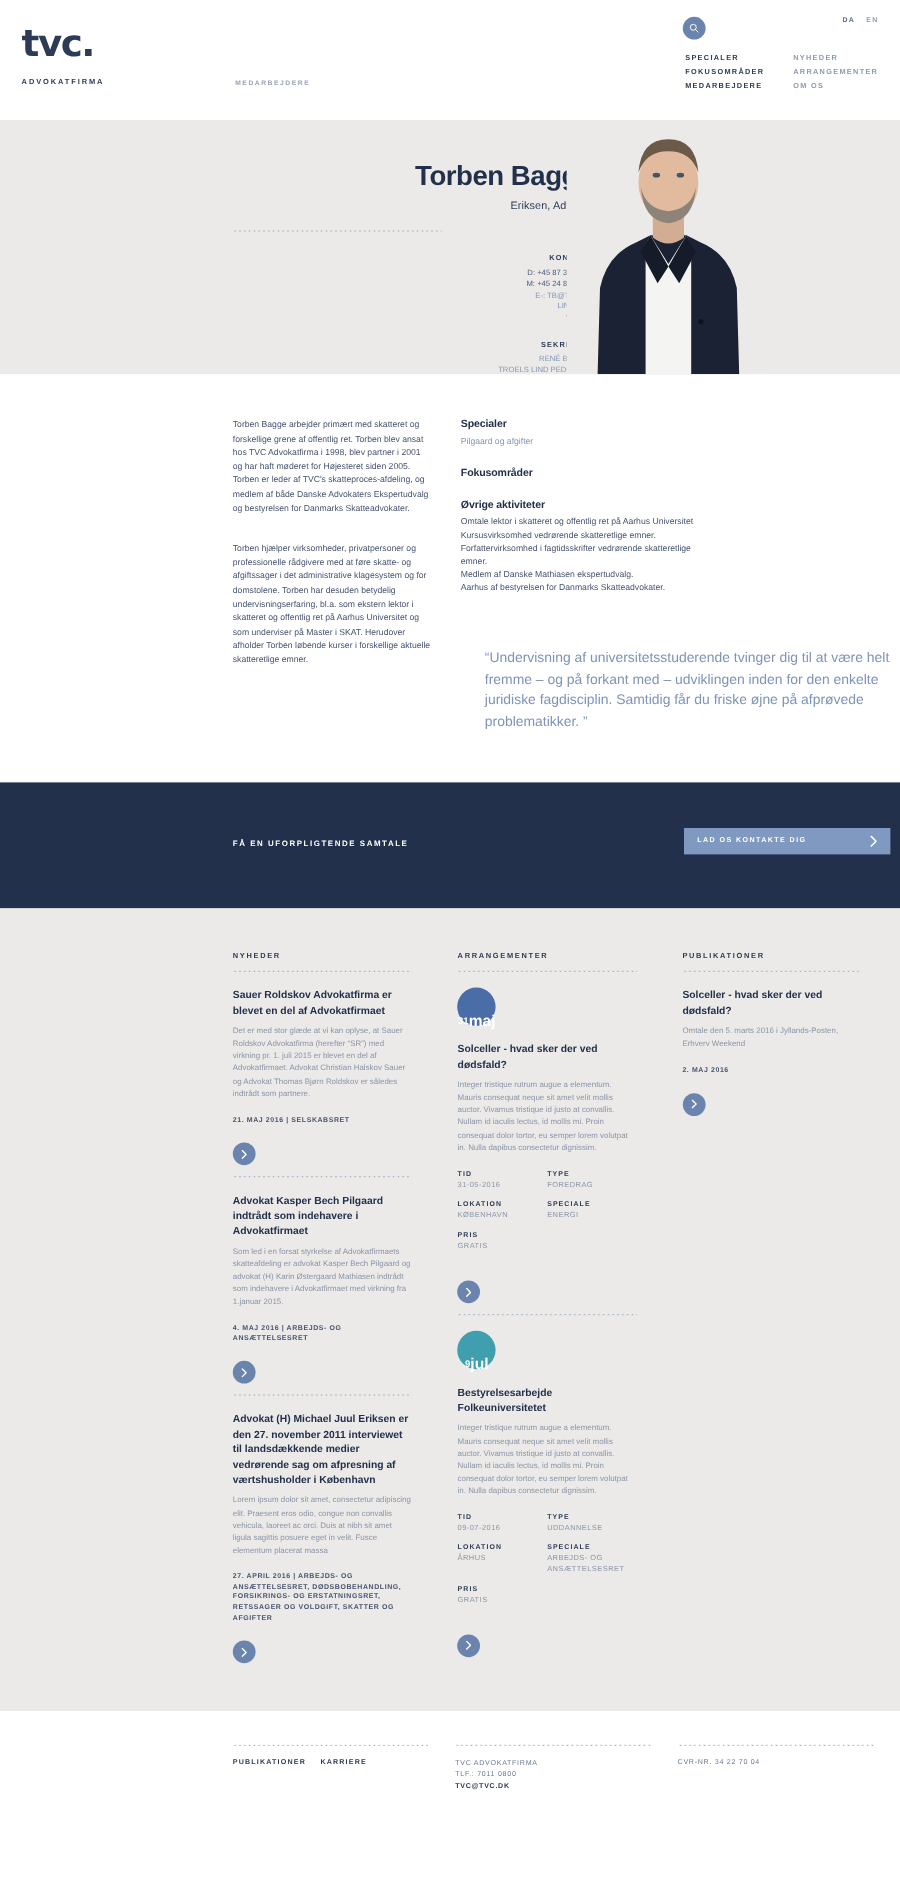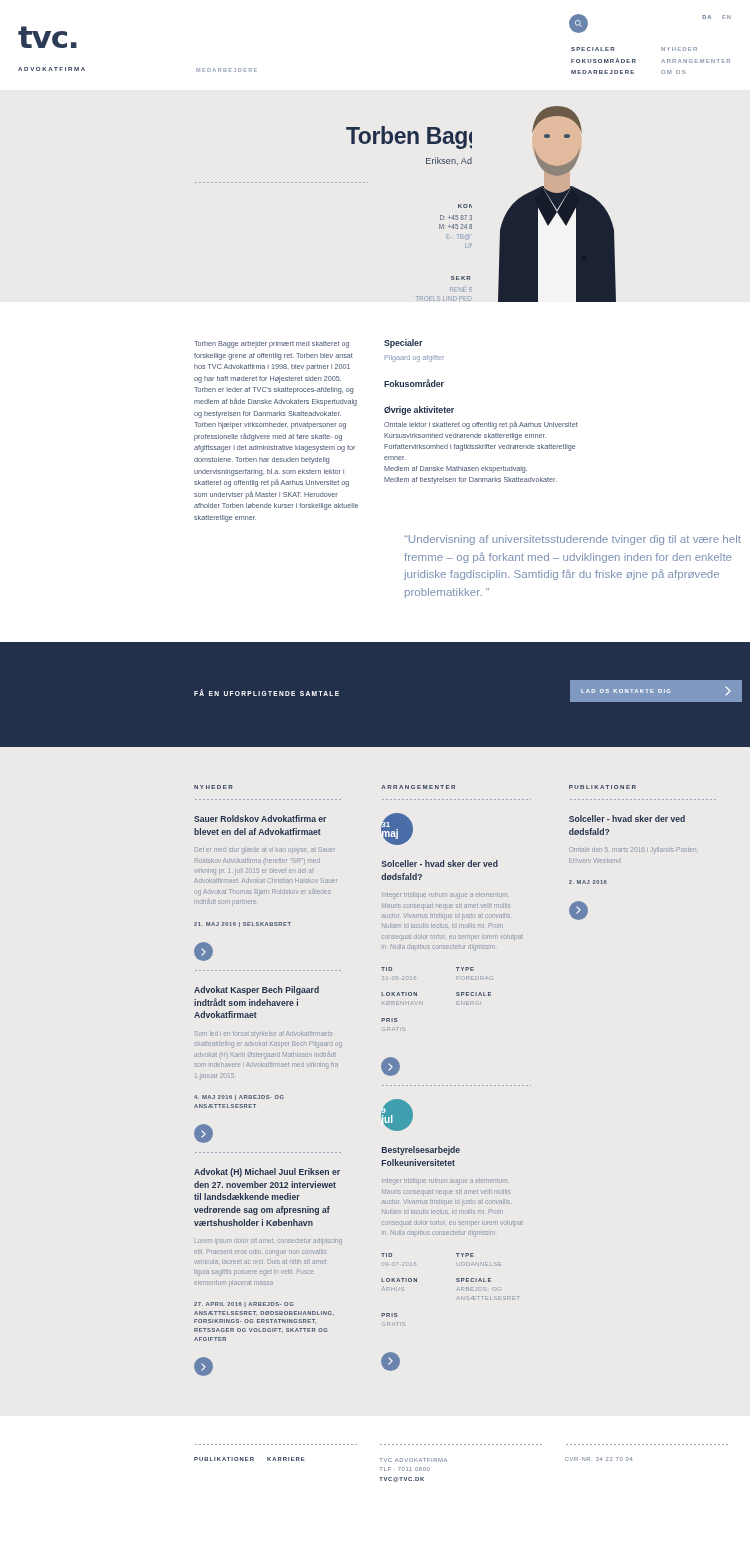--- a/index.html
+++ b/index.html
@@ -23,21 +23,21 @@
     width: 19px; height: 19px; border-radius: 50%;
     background: #6b84ae;
     display: flex; align-items: center; justify-content: center;
     cursor: pointer;
   }
   .arrow-btn svg { display: block; }
 
   
   .header {
     position: relative;
-    height: 90px;
+    height: 100px;
     background: #ffffff;
     padding: 0 18px;
   }
   .logo-block { position: absolute; left: 18px; top: 22px; }
   .logo-mark {
     font-size: 31px; font-weight: 700; letter-spacing: -1.2px;
     color: #2d3c56; line-height: 1; font-family: "DejaVu Sans", sans-serif;
   }
   .logo-sub {
     margin-top: 12px;
@@ -109,21 +109,21 @@
   .bio {
     background: #ffffff;
     padding: 36px 0 42px 0;
     position: relative;
     min-height: 340px;
   }
   .bio-left {
     position: absolute; left: 194px; top: 36px; width: 166px;
     font-size: 7.2px; line-height: 11.6px; color: #46546f;
   }
-  .bio-left p + p { margin-top: 0; }
+  .bio-left p + p { margin-top: 22px; }
   .bio-right { position: absolute; left: 384px; top: 36px; width: 200px; }
   .bio-h {
     font-size: 8.8px; font-weight: 700; color: #22304b; letter-spacing: -0.1px;
   }
   .bio-h.spaced { margin-top: 16px; }
   .bio-list { margin-top: 4px; font-size: 7.2px; line-height: 11px; color: #8496b6; }
   .bio-list div { cursor: pointer; }
   .bio-list.plain { color: #46546f; }
   .bio-list.plain div { cursor: default; }
   .quote {
@@ -179,25 +179,25 @@
   }
   .item-meta {
     margin-top: 12px; font-size: 5.8px; line-height: 8.6px;
     letter-spacing: 0.5px; color: #46546f; font-weight: 600;
   }
   .item .arrow-btn { margin-top: 14px; }
   .item-sep { margin-top: 18px; }
 
   .date-badge {
     width: 32px; height: 32px; border-radius: 50%;
-    display: flex; flex-direction: column; align-items: flex-start; justify-content: center;
+    display: flex; flex-direction: row; align-items: flex-end; justify-content: center;
     color: #fff; line-height: 9px; margin-bottom: 13px;
   }
   .date-badge .d { font-size: 8px; font-weight: 700; }
-  .date-badge .m { font-size: 10px; font-weight: 700; }
+  .date-badge .m { font-size: 13px; font-weight: 700; }
 
   .ev-meta { margin-top: 13px; display: flex; flex-wrap: wrap; }
   .ev-cell { width: 50%; margin-bottom: 9px; }
   .ev-k {
     font-size: 5.8px; font-weight: 700; letter-spacing: 0.9px; color: #2d3c56;
   }
   .ev-v {
     margin-top: 2px; font-size: 6.2px; line-height: 8.8px;
     letter-spacing: 0.4px; color: #8a95a8;
   }
@@ -318,21 +318,21 @@
     </div>
 
     <div class="bio-h spaced">Fokusområder</div>
 
     <div class="bio-h spaced">Øvrige aktiviteter</div>
     <div class="bio-list plain">
       <div>Omtale lektor i skatteret og offentlig ret på Aarhus Universitet</div>
       <div>Kursusvirksomhed vedrørende skatteretlige emner.</div>
       <div>Forfattervirksomhed i fagtidsskrifter vedrørende skatteretlige emner.</div>
       <div>Medlem af Danske Mathiasen ekspertudvalg.</div>
-      <div>Medlem af bestyrelsen for Danmarks Skatteadvokater.</div>
+      <div>Aarhus af bestyrelsen for Danmarks Skatteadvokater.</div>
     </div>
   </div>
 
   <div class="quote">“Undervisning af universitetsstuderende tvinger dig til at være helt fremme – og på forkant med – udviklingen inden for den enkelte juridiske fagdisciplin. Samtidig får du friske øjne på afprøvede problematikker. ”</div>
 </div>
 
 <div class="cta">
   <div class="cta-text">FÅ EN UFORPLIGTENDE SAMTALE</div>
   <div class="cta-btn">
     <span>LAD OS KONTAKTE DIG</span>
@@ -371,21 +371,21 @@
         <div class="arrow-btn">
           <svg width="5" height="8" viewBox="0 0 6 10" fill="none" aria-hidden="true">
             <path d="M1 1 L5 5 L1 9" stroke="#ffffff" stroke-width="1.4" fill="none" stroke-linecap="round" stroke-linejoin="round"></path>
           </svg>
         </div>
       </div>
 
       <div class="item-sep dotline"></div>
 
       <div class="item">
-        <div class="item-title">Advokat (H) Michael Juul Eriksen er den 27. november 2012 interviewet til landsdækkende medier vedrørende sag om afpresning af værtshusholder i København</div>
+        <div class="item-title">Advokat (H) Michael Juul Eriksen er den 27. november 2011 interviewet til landsdækkende medier vedrørende sag om afpresning af værtshusholder i København</div>
         <div class="item-body">Lorem ipsum dolor sit amet, consectetur adipiscing elit. Praesent eros odio, congue non convallis vehicula, laoreet ac orci. Duis at nibh sit amet ligula sagittis posuere eget in velit. Fusce elementum placerat massa</div>
         <div class="item-meta">27. APRIL 2016 | ARBEJDS- OG ANSÆTTELSESRET, DØDSBOBEHANDLING, FORSIKRINGS- OG ERSTATNINGSRET, RETSSAGER OG VOLDGIFT, SKATTER OG AFGIFTER</div>
         <div class="arrow-btn">
           <svg width="5" height="8" viewBox="0 0 6 10" fill="none" aria-hidden="true">
             <path d="M1 1 L5 5 L1 9" stroke="#ffffff" stroke-width="1.4" fill="none" stroke-linecap="round" stroke-linejoin="round"></path>
           </svg>
         </div>
       </div>
     </div>
 

